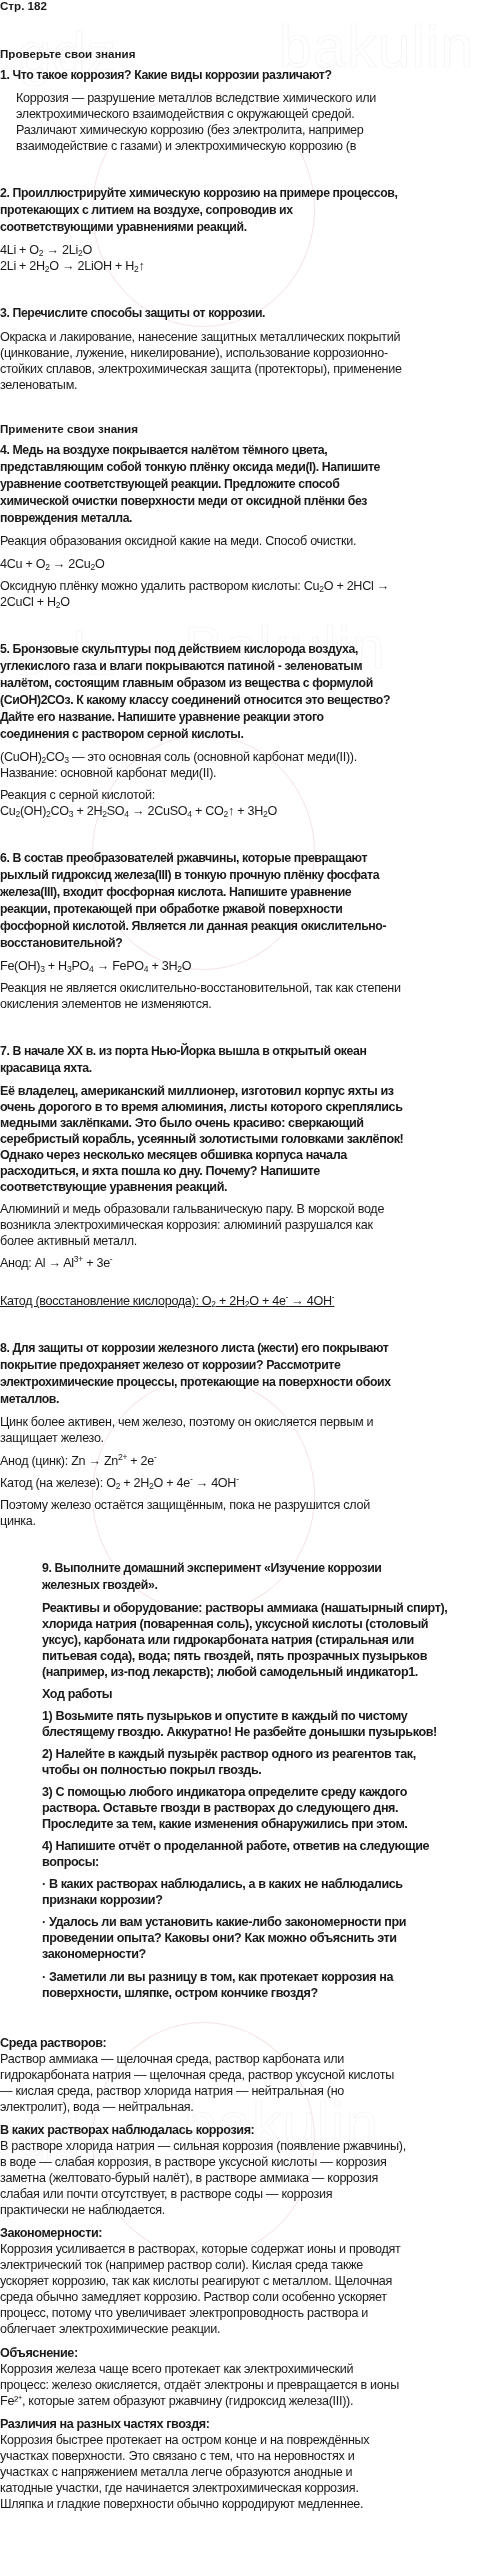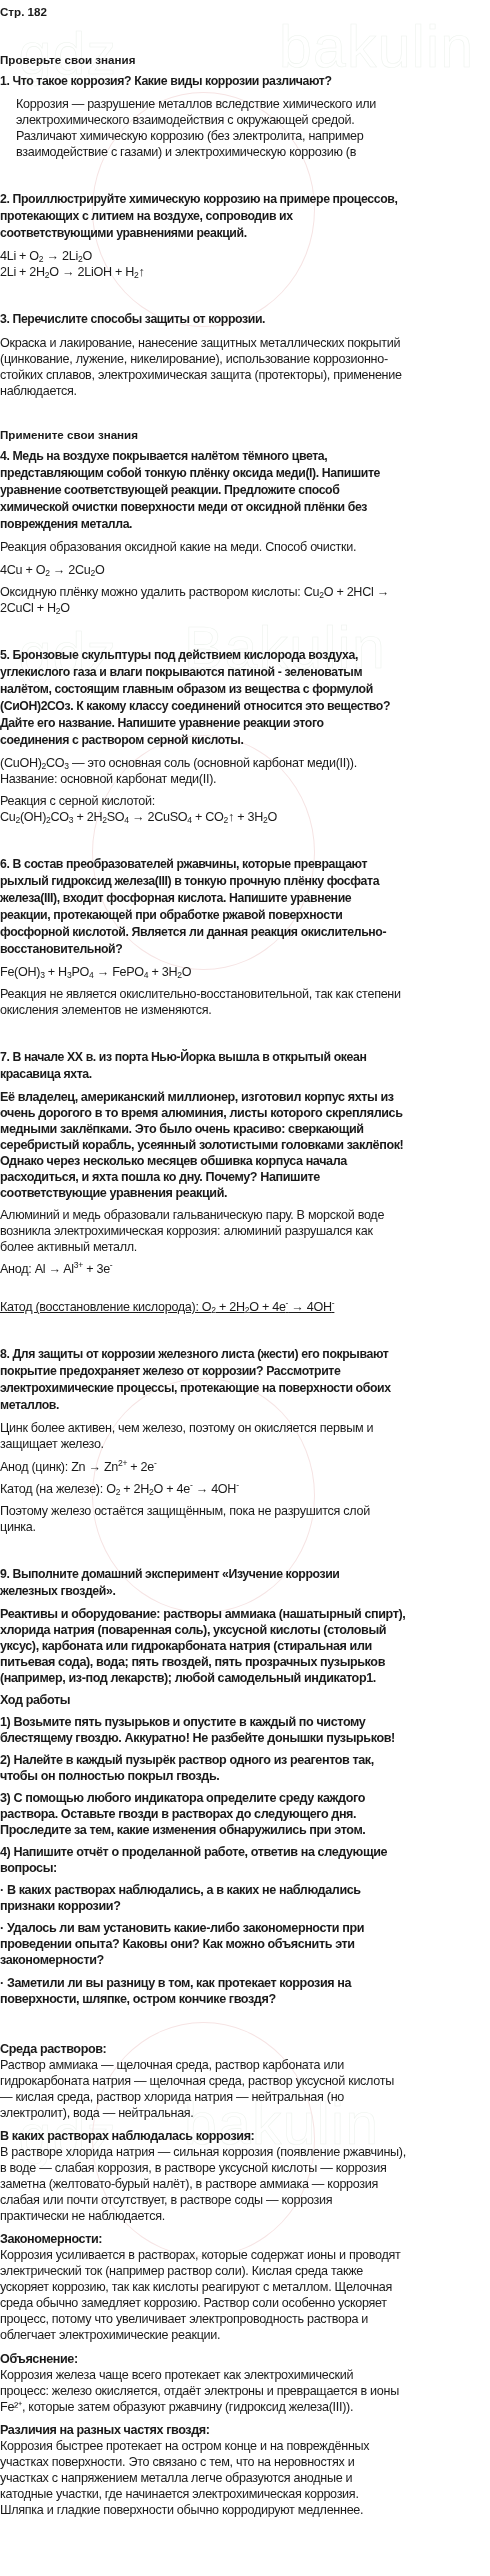--- a/index.html
+++ b/index.html
@@ -20,21 +20,21 @@
     -webkit-text-stroke: 0.6px #eef3ee;
     letter-spacing: 1.2px;
     line-height: 1;
   }
   .wm-face {
     position: absolute;
     border: 0.6px solid #f6e4e4;
     border-radius: 50%;
   }
   .page { position: relative; z-index: 1; padding: 0; width: 490px; }
-  .page-title { font-weight: bold; font-size: 11.6px; line-height: 12.3px; margin: 0; padding-top: 6px; height: 13.5px; }
+  .page-title { font-weight: bold; font-size: 11.6px; line-height: 12.3px; margin: 0; padding-top: 0; height: 13.5px; }
   .section-title { font-weight: bold; font-size: 11.6px; line-height: 14.7px; margin: 0; }
   .q { font-weight: bold; font-size: 12.3px; line-height: 17px; margin: 0; }
   .p { font-size: 12.6px; line-height: 16px; margin: 0; font-weight: normal; }
   .p.bold { font-weight: bold; }
   .cond { letter-spacing: -0.3px; }
   .condb { letter-spacing: -0.4px; }
   sub, sup { font-size: 0.68em; line-height: 0; }
   sub { vertical-align: -0.25em; }
   sup { vertical-align: 0.55em; }
   .line { display: block; white-space: nowrap; }
@@ -83,21 +83,21 @@
           </p>
         </article>
         <article class="task" style="margin-top: 31px;">
           <div class="q condb">
             <span class="line">3. Перечислите способы защиты от коррозии.</span>
           </div>
           <p class="p cond" style="margin-top: 6.1px;">
             <span class="line"><span>Окраска и лакирование, нанесение защитных металлических покрытий</span></span>
             <span class="line"><span>(цинкование, лужение, никелирование), использование коррозионно-</span></span>
             <span class="line"><span>стойких сплавов, электрохимическая защита (протекторы), применение</span></span>
-            <span class="line"><span>наблюдается.</span></span>
+            <span class="line"><span>зеленоватым.</span></span>
           </p>
         </article>
       </section>
       <section class="section" style="margin-top: 29px;">
         <h2 class="section-title">Примените свои знания</h2>
         <article class="task" style="margin-top: 6.1px;">
           <div class="q condb">
             <span class="line">4. Медь на воздухе покрывается налётом тёмного цвета,</span>
             <span class="line">представляющим собой тонкую плёнку оксида меди(I). Напишите</span>
             <span class="line">уравнение соответствующей реакции. Предложите способ</span>
@@ -191,21 +191,21 @@
             <span class="line"><span>Анод (цинк): Zn → Zn</span><sup>2+</sup><span> + 2e</span><sup>-</sup></span>
           </p>
           <p class="p cond" style="margin-top: 6.1px;">
             <span class="line"><span>Катод (на железе): O</span><sub>2</sub><span> + 2H</span><sub>2</sub><span>O + 4e</span><sup>-</sup><span> → 4OH</span><sup>-</sup></span>
           </p>
           <p class="p cond" style="margin-top: 6.1px;">
             <span class="line"><span>Поэтому железо остаётся защищённым, пока не разрушится слой</span></span>
             <span class="line"><span>цинка.</span></span>
           </p>
         </article>
-        <article class="task" style="margin-top: 31px;">
+        <article class="task" style="margin-top: 31px; padding-left: 42px;">
           <div class="q condb">
             <span class="line">9. Выполните домашний эксперимент «Изучение коррозии</span>
             <span class="line">железных гвоздей».</span>
           </div>
           <p class="p bold condb" style="margin-top: 6.1px;">
             <span class="line"><span>Реактивы и оборудование: растворы аммиака (нашатырный спирт),</span></span>
             <span class="line"><span>хлорида натрия (поваренная соль), уксусной кислоты (столовый</span></span>
             <span class="line"><span>уксус), карбоната или гидрокарбоната натрия (стиральная или</span></span>
             <span class="line"><span>питьевая сода), вода; пять гвоздей, пять прозрачных пузырьков</span></span>
             <span class="line"><span>(например, из-под лекарств); любой самодельный индикатор1.</span></span>

